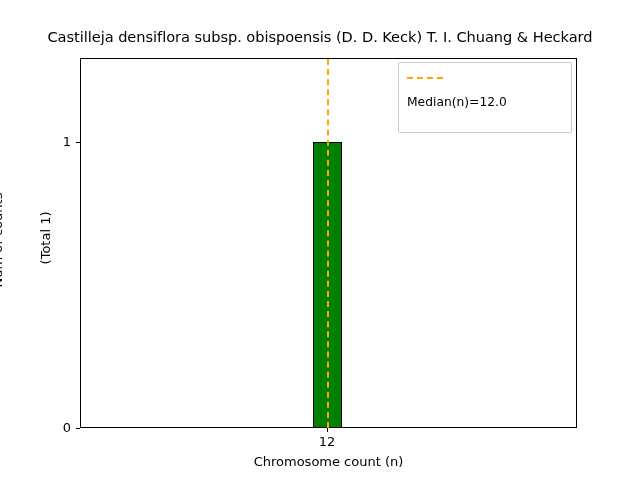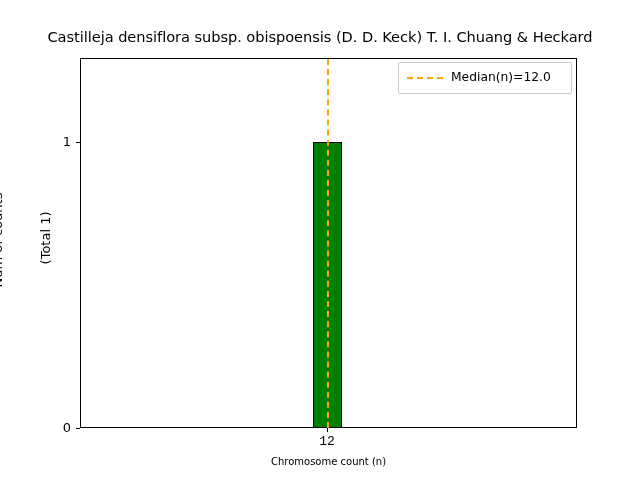--- a/index.html
+++ b/index.html
@@ -94,31 +94,30 @@
   }
   .xtick-label {
     position: absolute;
     top: 435px;
     font-size: 13px;
     line-height: 14px;
     color: #000000;
     text-align: center;
     white-space: nowrap;
     transform: translateX(-50%);
-    font-family: Liberation Mono, monospace;
   }
 
   
   #xlabel {
     position: absolute;
     left: 80px;
     top: 454px;
     width: 497px;
     text-align: center;
-    font-size: 10px;
+    font-size: 13px;
     line-height: 15px;
     color: #000000;
     white-space: nowrap;
   }
 
   #ylabel-wrap {
     position: absolute;
     left: 0px;
     top: 0px;
     width: 480px;   
@@ -150,24 +149,25 @@
   
   #legend {
     position: absolute;
     left: 398px;
     top: 62px;
     width: 174px;
     box-sizing: border-box;
     border: 1px solid #cccccc;
     border-radius: 2px;
     background: #ffffff;
-    padding: 6px 8px 7px 8px;
+    padding: 6px 8px 22px 8px;
     display: flex;
     align-items: flex-start;
     gap: 8px;
+    flex-direction: column;
   }
   #legend-sample {
     width: 36px;
     height: 15px;
     position: relative;
     flex: 0 0 auto;
     margin-top: 2px;
   }
   #legend-sample .dash {
     position: absolute;

